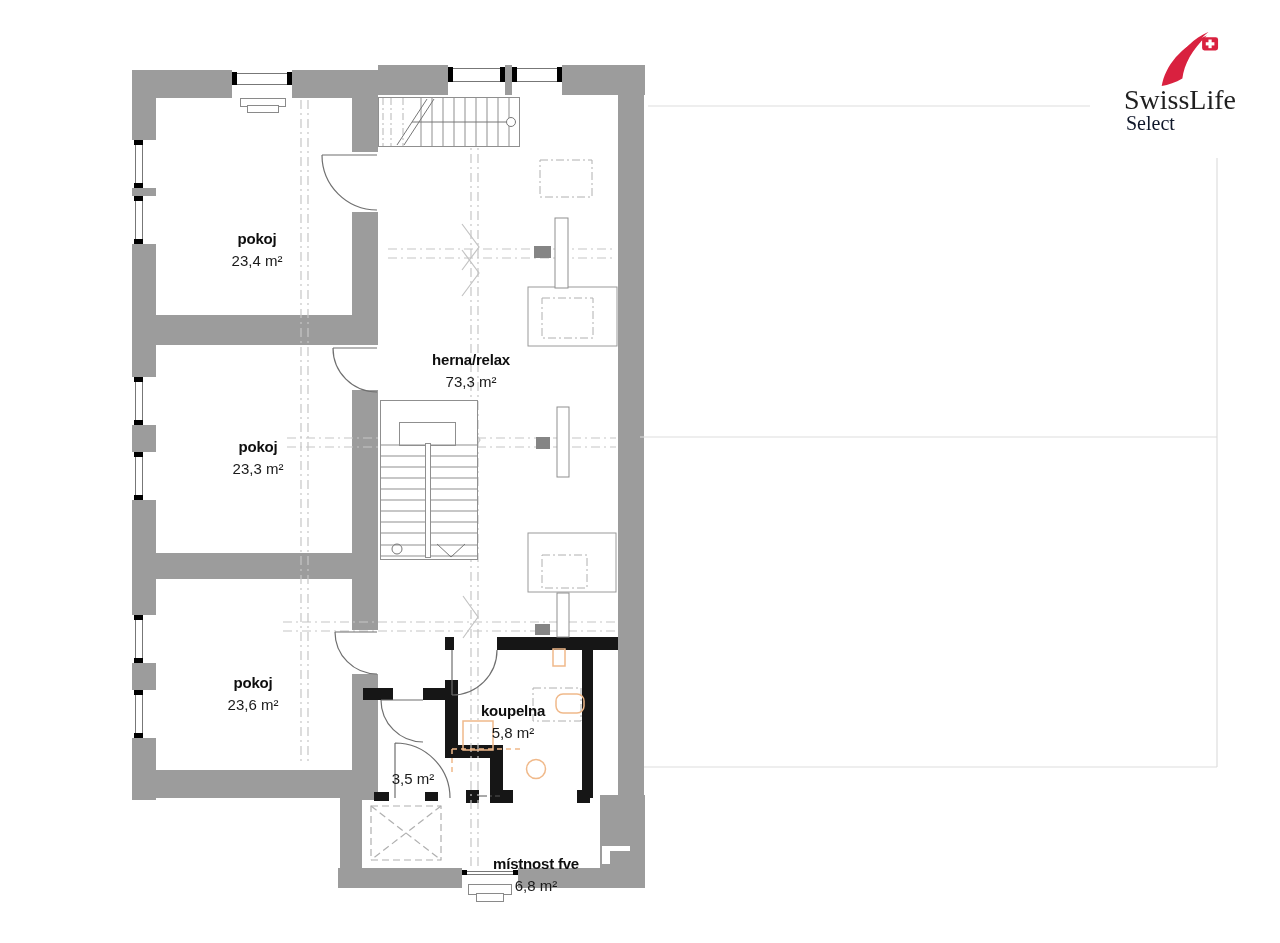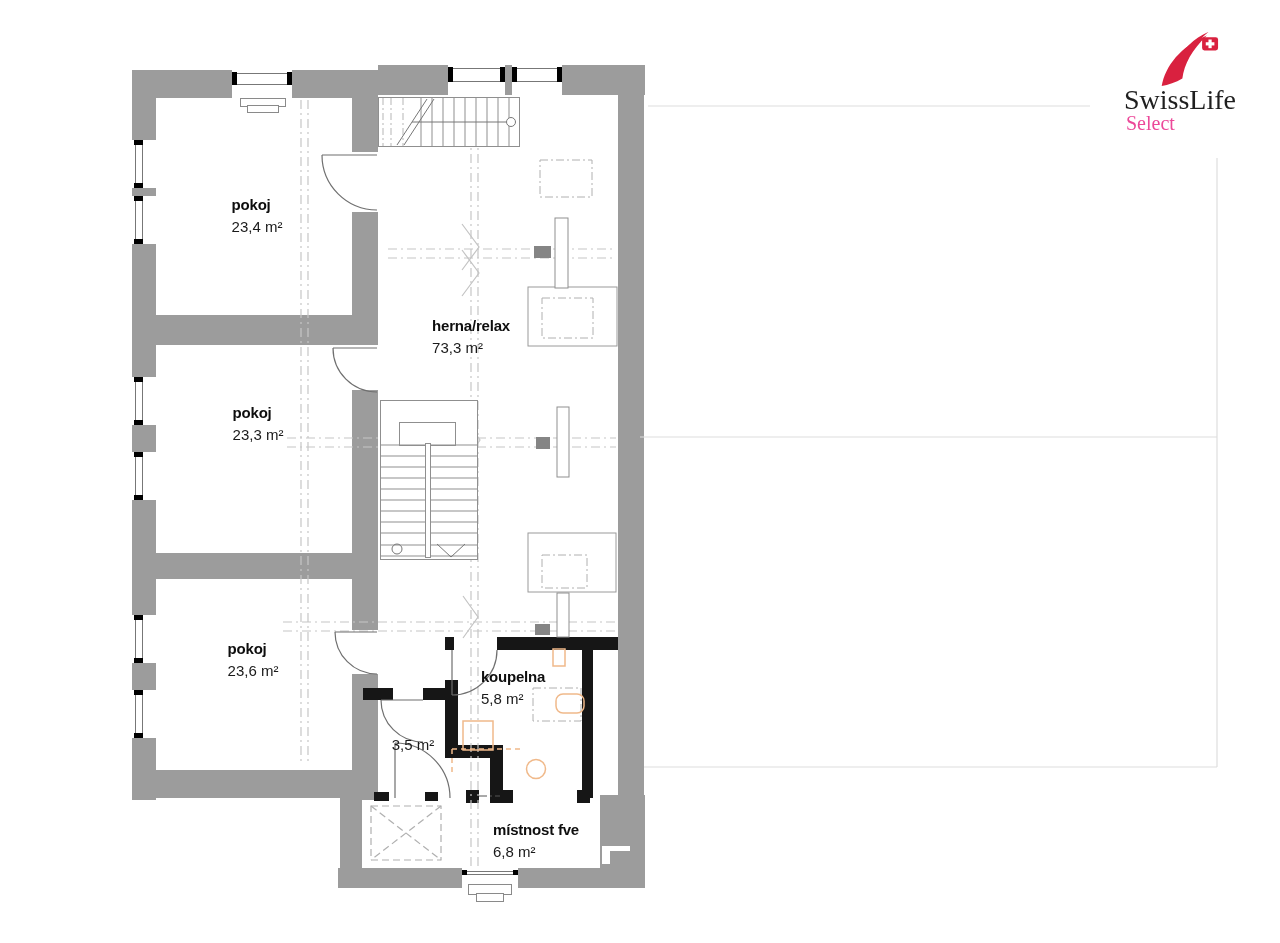--- a/index.html
+++ b/index.html
@@ -12,30 +12,30 @@
   .win-v,.win-h{position:absolute;background:#fff;}
   .win-v i{position:absolute;display:block;left:3px;right:13px;top:1px;bottom:1px;border:1px solid #777;}
   .win-v i::before{content:"";position:absolute;left:-2px;right:-1px;top:-2px;height:5px;background:#000;}
   .win-v i::after{content:"";position:absolute;left:-2px;right:-1px;bottom:-2px;height:5px;background:#000;}
   .win-h i{position:absolute;display:block;top:3px;bottom:13px;left:1px;right:1px;border:1px solid #777;}
   .win-h i::before{content:"";position:absolute;top:-2px;bottom:-1px;left:-2px;width:5px;background:#000;}
   .win-h i::after{content:"";position:absolute;top:-2px;bottom:-1px;right:-2px;width:5px;background:#000;}
   .sill{position:absolute;background:#fff;border:1px solid #8a8a8a;}
   .notch{position:absolute;background:#fff;}
   
-  .rlabel{position:absolute;transform:translateX(-50%);color:#0e0e0e;white-space:nowrap;}
+  .rlabel{position:absolute;transform:translateX(-50%);text-align:center;color:#0e0e0e;white-space:nowrap;margin-top:34px;}
   .rlabel .nm{font-weight:bold;font-size:15px;letter-spacing:-0.2px;display:block;}
   .rlabel .ar{font-size:15px;display:block;margin-top:5px;color:#1a1a1a;}
   
   .lines{position:absolute;left:0;top:0;}
   
   .logo-brand{position:absolute;left:1124px;top:84px;font-family:"Liberation Serif",serif;
               font-size:28px;color:#1f1f1f;}
   .logo-sub{position:absolute;left:1126px;top:112px;font-family:"Liberation Serif",serif;
-            font-size:20px;color:#ec4899;}
+            font-size:20px;color:#0f172a;}
   .logo-icon{position:absolute;left:1150px;top:26px;}
 </style>
 </head>
 <body>
 
 <div class="canvas">
 
   <div class="w" style="left:132px;top:70px;width:100px;height:28px"></div>
   <div class="w" style="left:292px;top:70px;width:86px;height:28px"></div>
   <div class="w" style="left:132px;top:70px;width:24px;height:70px"></div>

